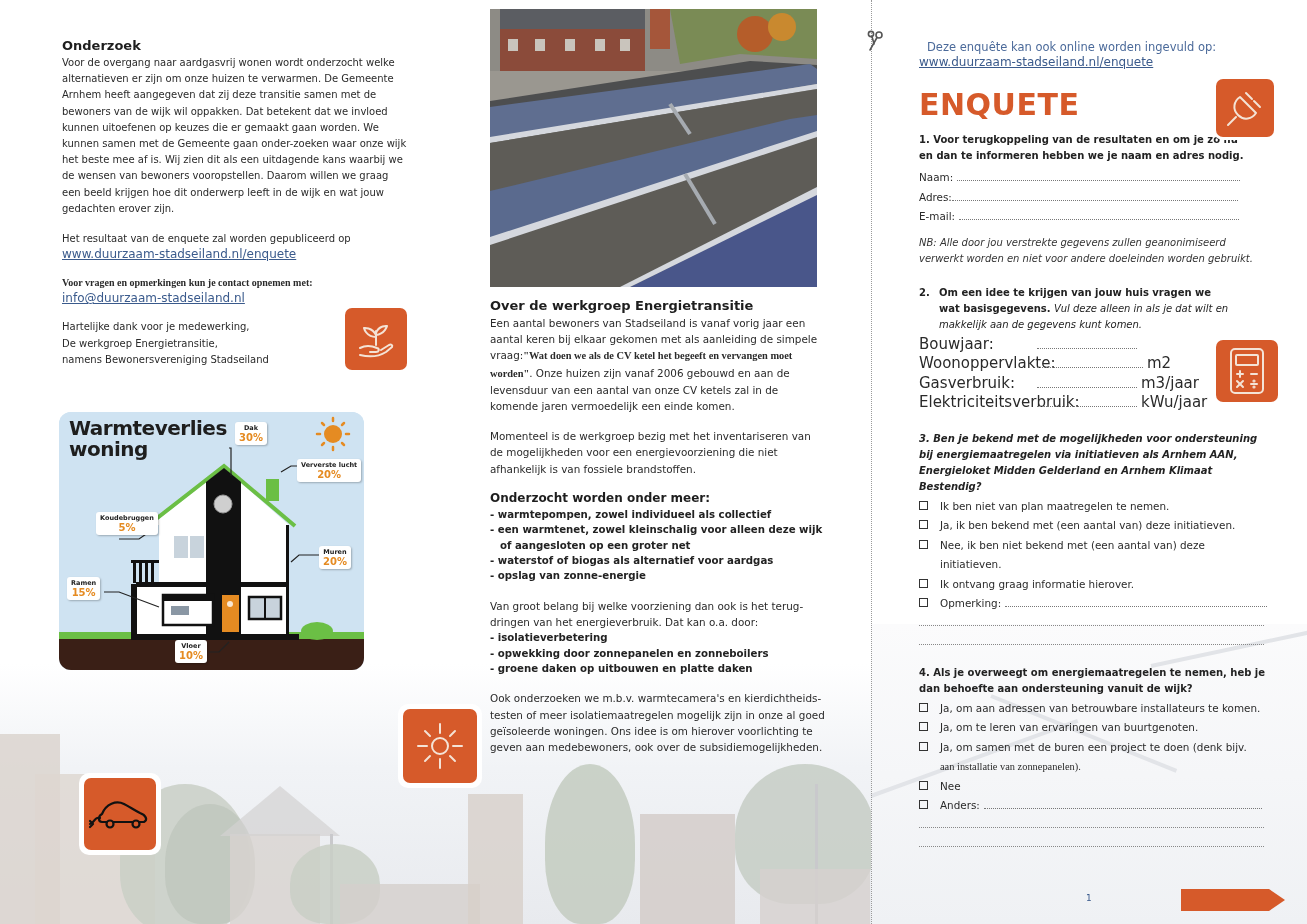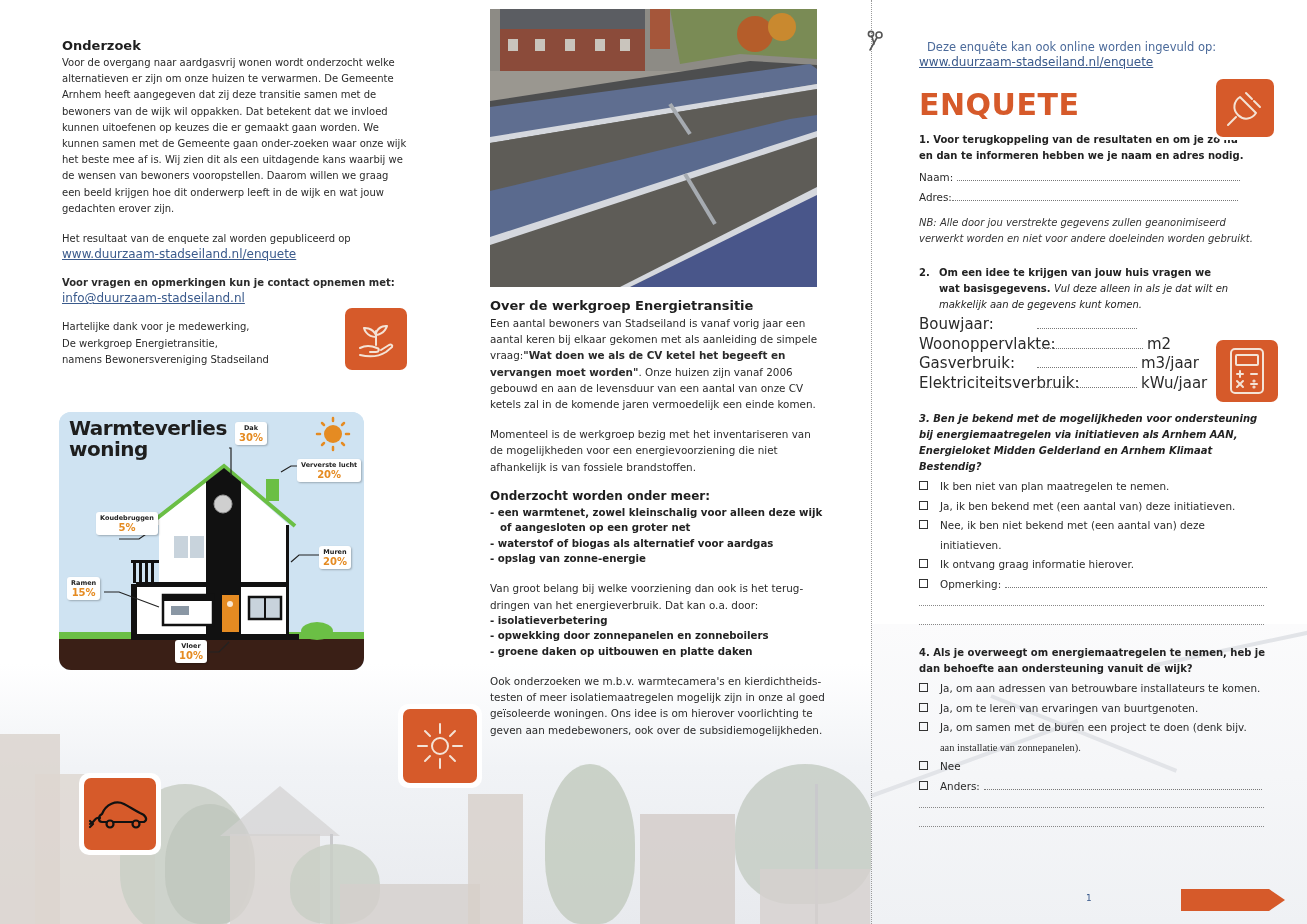--- a/index.html
+++ b/index.html
@@ -19,21 +19,21 @@
   .bg-roof { position: absolute; width: 0; height: 0; border-left: 60px solid transparent; border-right: 60px solid transparent; border-bottom: 50px solid #d3d1d2; opacity: .7; }
   .bg-pole { position: absolute; width: 3px; background: #c9c9cc; }
   .bg-right { position: absolute; right: 0; bottom: 0; width: 436px; height: 300px; z-index: 0;
     background: linear-gradient(#fbfbfc 0%, #eff1f4 100%); }
   .bg-right .roofline { position: absolute; background: #e2e4e8; height: 4px; transform-origin: left center; }
 
   .page { position: absolute; z-index: 1; }
   h2 { font-size: 13px; font-weight: bold; color: #1e1e1e; margin-bottom: 2px; }
   p { line-height: 16.2px; }
   .link { color: #3a5a8c; text-decoration: underline; font-size: 12px; }
-  .bold { font-weight: bold; }
+  .bold { font-weight: bold; font-family: Liberation Serif, serif; }
 
   
   #col-left { left: 62px; top: 38px; width: 345px; }
   #col-left p { font-size: 10px; color: #2a2a2a; }
   .gap { height: 14px; }
 
   .icon-tile { position: absolute; background: #fff; padding: 5px; border-radius: 10px; z-index: 2; }
   .icon-tile .inner { width: 100%; height: 100%; background: #d65a2a; border-radius: 7px; display: flex; align-items: center; justify-content: center; }
 
   
@@ -288,20 +288,21 @@
 </div>
 
 <div id="col-mid" class="page">
   <h2>Over de werkgroep Energietransitie</h2>
   <p><span>Een aantal bewoners van Stadseiland is vanaf vorig jaar een aantal keren bij elkaar gekomen met als aanleiding de simpele vraag:</span><span class="bold">"Wat doen we als de CV ketel het begeeft en vervangen moet worden"</span><span>. Onze huizen zijn vanaf 2006 gebouwd en aan de levensduur van een aantal van onze CV ketels zal in de komende jaren vermoedelijk een einde komen.</span></p>
   <div class="gap"></div>
   <p>Momenteel is de werkgroep bezig met het inventariseren van de mogelijkheden voor een energievoorziening die niet afhankelijk is van fossiele brandstoffen.</p>
   <div class="gap"></div>
   <h2 style="font-size:12px;">Onderzocht worden onder meer:</h2>
   <ul>
+    <li>- warmtepompen, zowel individueel als collectief</li>
     <li>- een warmtenet, zowel kleinschalig voor alleen deze wijk of aangesloten op een groter net</li>
     <li>- waterstof of biogas als alternatief voor aardgas</li>
     <li>- opslag van zonne-energie</li>
   </ul>
   <div class="gap"></div>
   <p>Van groot belang bij welke voorziening dan ook is het terug-dringen van het energieverbruik. Dat kan o.a. door:</p>
   <ul>
     <li>- isolatieverbetering</li>
     <li>- opwekking door zonnepanelen en zonneboilers</li>
     <li>- groene daken op uitbouwen en platte daken</li>
@@ -325,20 +326,24 @@
 
   <p class="q" style="width:330px;">1.  Voor terugkoppeling van de resultaten en om je zo nu en dan te informeren hebben we je naam en adres nodig.</p>
   <div style="margin-top:4px;">
     <div class="field-row">
         <span>Naam:</span>
         <span class="dots" style="width:283px;"></span>
       </div>
     <div class="field-row">
         <span>Adres:</span>
         <span class="dots" style="width:286px;margin-left:0;"></span>
+      </div>
+    <div class="field-row">
+        <span>E-mail:</span>
+        <span class="dots" style="width:280px;"></span>
       </div>
   </div>
   <p class="nb">NB: Alle door jou verstrekte gegevens zullen geanonimiseerd verwerkt worden en niet voor andere doeleinden worden gebruikt.</p>
 
   <div style="margin-top:18px; display:flex;">
     <span class="q" style="width:20px;">2.</span>
     <p class="q" style="width:290px;"><span>Om een idee te krijgen van jouw huis vragen we wat basisgegevens.</span> <span class="it">Vul deze alleen in als je dat wilt en makkelijk aan de gegevens kunt komen.</span></p>
   </div>
   <div style="margin-top:2px;">
     <div class="data-row">

